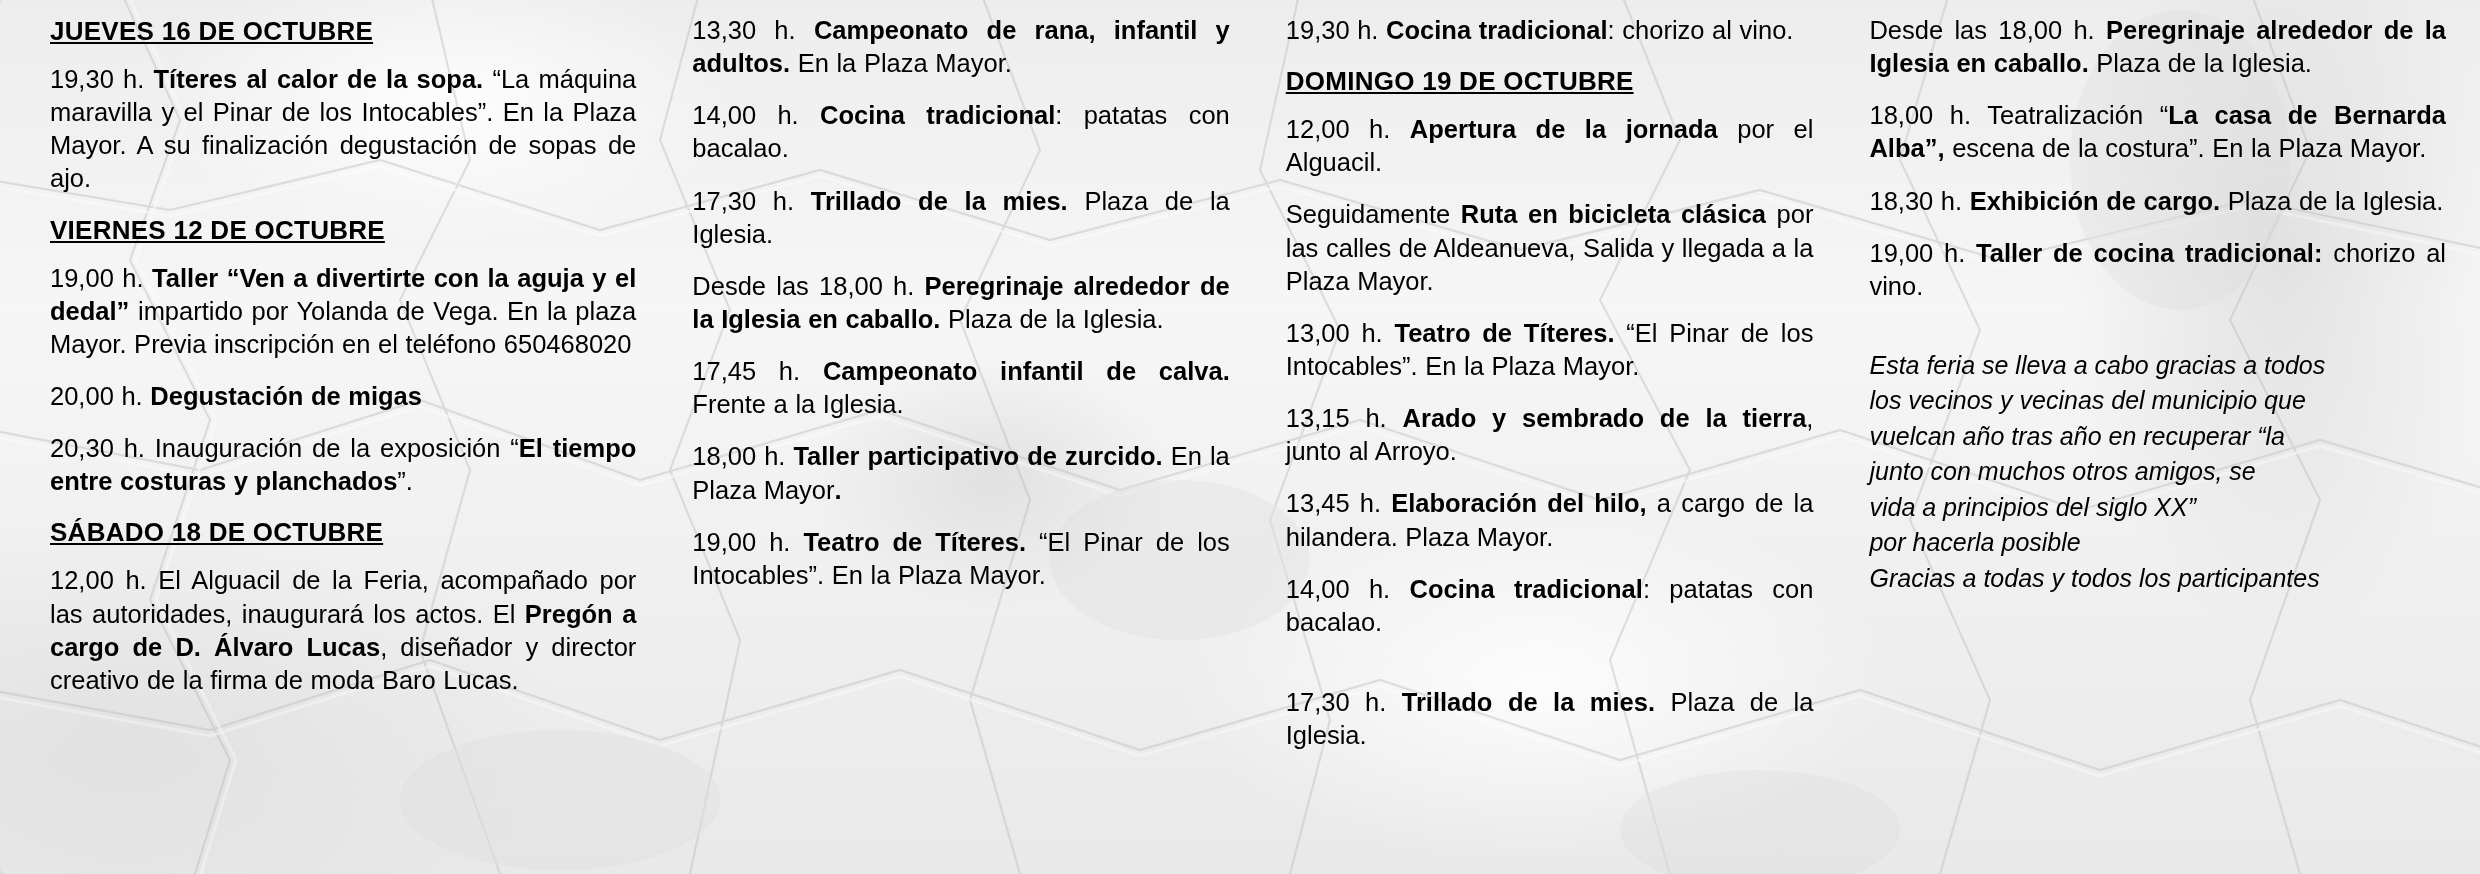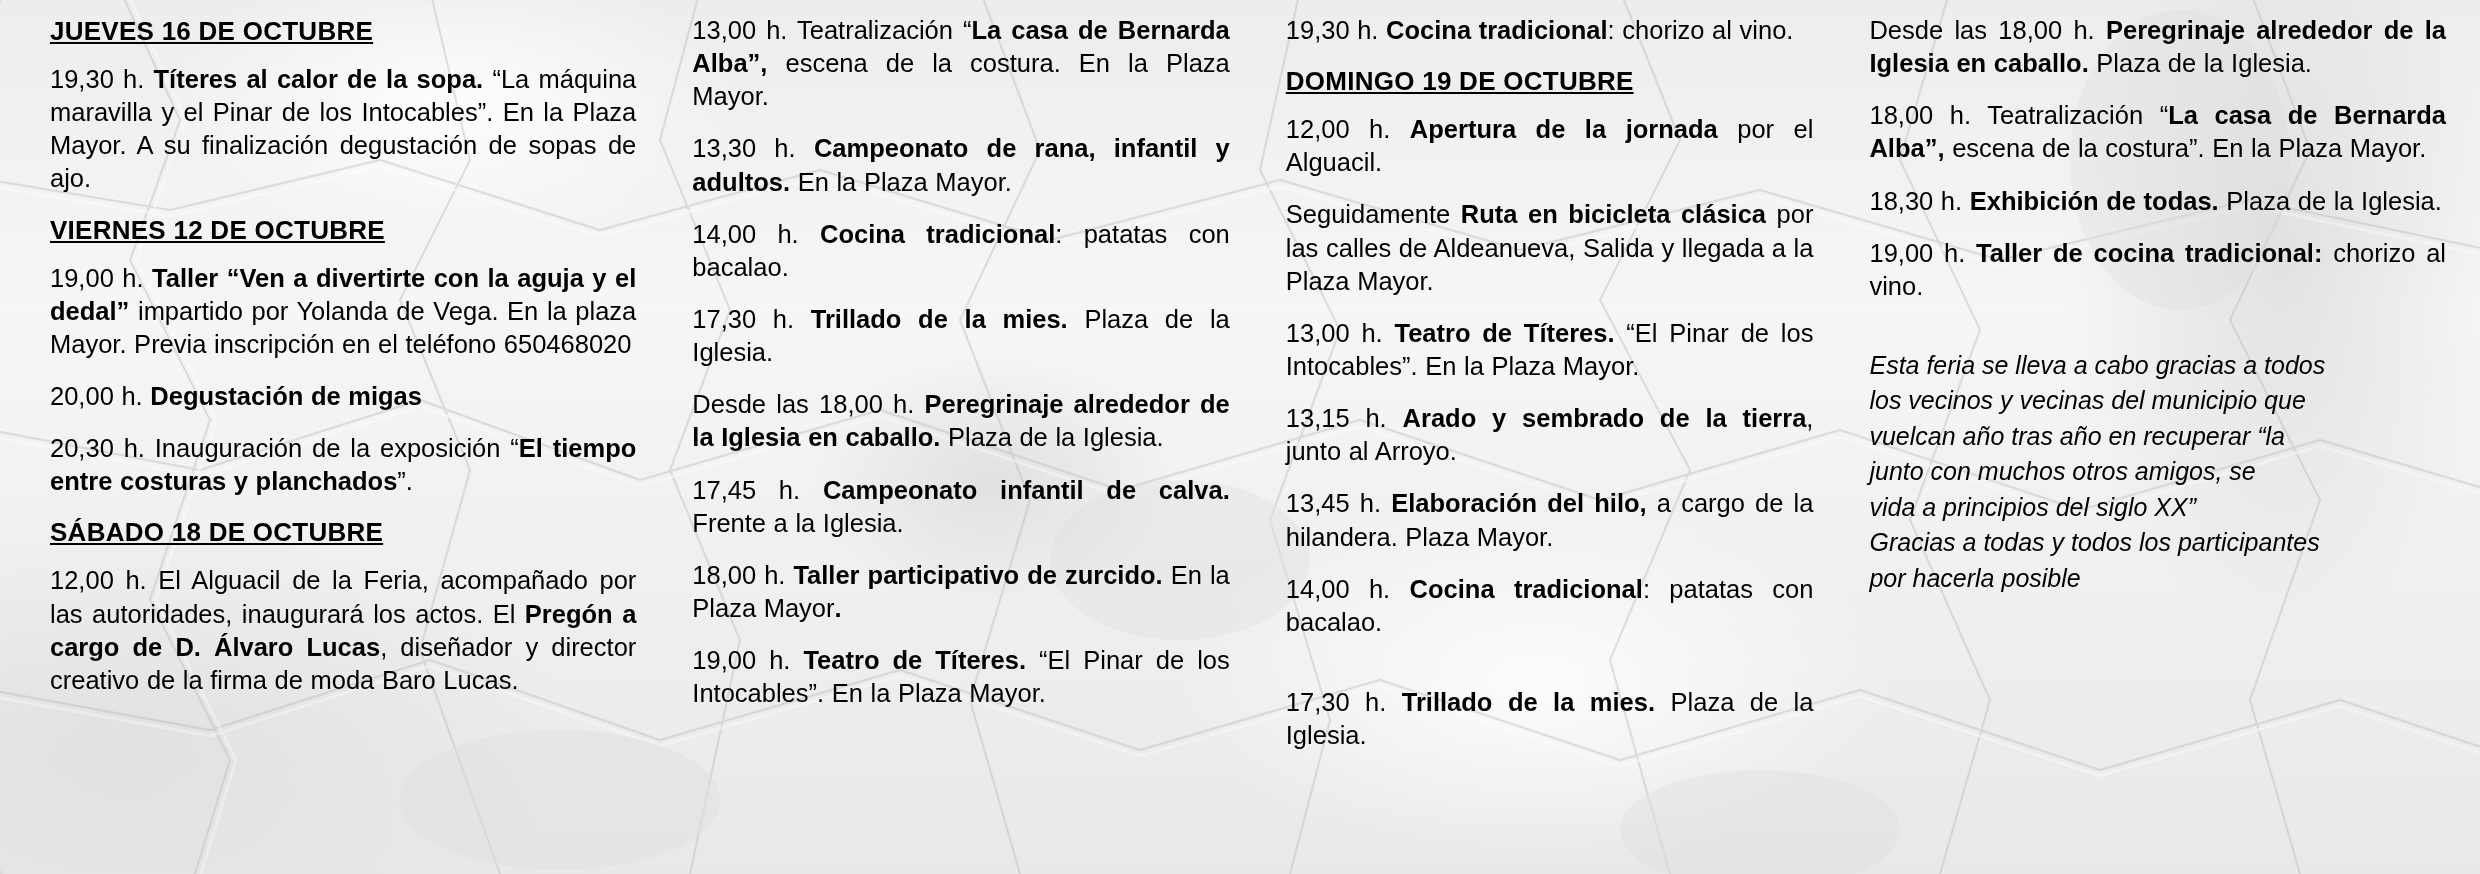--- a/index.html
+++ b/index.html
@@ -119,21 +119,20 @@
         <div class="heading">JUEVES 16 DE OCTUBRE</div>
         <div class="block">19,30 h. <b>Títeres al calor de la sopa.</b> “La máquina maravilla y el Pinar de los Intocables”. En la Plaza Mayor. A su finalización degustación de sopas de ajo.</div>
         <div class="heading">VIERNES 12 DE OCTUBRE</div>
         <div class="block">19,00 h. <b>Taller “Ven a divertirte con la aguja y el dedal”</b> impartido por Yolanda de Vega. En la plaza Mayor. Previa inscripción en el teléfono 650468020</div>
         <div class="block">20,00 h. <b>Degustación de migas</b></div>
         <div class="block">20,30 h. Inauguración de la exposición “<b>El tiempo entre costuras y planchados</b>”.</div>
         <div class="heading">SÁBADO 18 DE OCTUBRE</div>
         <div class="block">12,00 h. El Alguacil de la Feria, acompañado por las autoridades, inaugurará los actos. El <b>Pregón a cargo de D. Álvaro Lucas</b>, diseñador y director creativo de la firma de moda Baro Lucas.</div>
       </div>
     <div class="col col-2">
-        <div class="block">13,00 h. Teatralización “<b>La casa de Bernarda Alba”,</b> escena de la costura. En la Plaza Mayor.</div>
         <div class="block">13,30 h. <b>Campeonato de rana, infantil y adultos.</b> En la Plaza Mayor.</div>
         <div class="block">14,00 h. <b>Cocina tradicional</b>: patatas con bacalao.</div>
         <div class="block">17,30 h. <b>Trillado de la mies.</b> Plaza de la Iglesia.</div>
         <div class="block">Desde las 18,00 h. <b>Peregrinaje alrededor de la Iglesia en caballo.</b> Plaza de la Iglesia.</div>
         <div class="block">17,45 h. <b>Campeonato infantil de calva.</b> Frente a la Iglesia.</div>
         <div class="block">18,00 h. <b>Taller participativo de zurcido.</b> En la Plaza Mayor<b>.</b></div>
         <div class="block">19,00 h. <b>Teatro de Títeres.</b> “El Pinar de los Intocables”. En la Plaza Mayor.</div>
       </div>
     <div class="col col-3">
         <div class="block">19,30 h. <b>Cocina tradicional</b>: chorizo al vino.</div>
@@ -143,26 +142,26 @@
         <div class="block">13,00 h. <b>Teatro de Títeres.</b> “El Pinar de los Intocables”. En la Plaza Mayor.</div>
         <div class="block">13,15 h. <b>Arado y sembrado de la tierra</b>, junto al Arroyo.</div>
         <div class="block">13,45 h. <b>Elaboración del hilo,</b> a cargo de la hilandera. Plaza Mayor.</div>
         <div class="block">14,00 h. <b>Cocina tradicional</b>: patatas con bacalao.</div>
         <div class="spacer-lg"></div>
         <div class="block">17,30 h. <b>Trillado de la mies.</b> Plaza de la Iglesia.</div>
       </div>
     <div class="col col-4">
         <div class="block">Desde las 18,00 h. <b>Peregrinaje alrededor de la Iglesia en caballo.</b> Plaza de la Iglesia.</div>
         <div class="block">18,00 h. Teatralización “<b>La casa de Bernarda Alba”,</b> escena de la costura”. En la Plaza Mayor.</div>
-        <div class="block">18,30 h. <b>Exhibición de todas.</b> Plaza de la Iglesia.</div>
+        <div class="block">18,30 h. <b>Exhibición de cargo.</b> Plaza de la Iglesia.</div>
         <div class="block">19,00 h. <b>Taller de cocina tradicional:</b> chorizo al vino.</div>
         <div class="closing">
           <p>Esta feria se lleva a cabo gracias a todos</p>
           <p>los vecinos y vecinas del municipio que</p>
           <p>vuelcan año tras año en recuperar “la</p>
           <p>junto con muchos otros amigos, se</p>
           <p>vida a principios del siglo XX”</p>
+          <p>por hacerla posible</p>
           <p>Gracias a todas y todos los participantes</p>
-          <p>por hacerla posible</p>
         </div>
       </div>
   </div>
 </div>
 
 </body></html>

